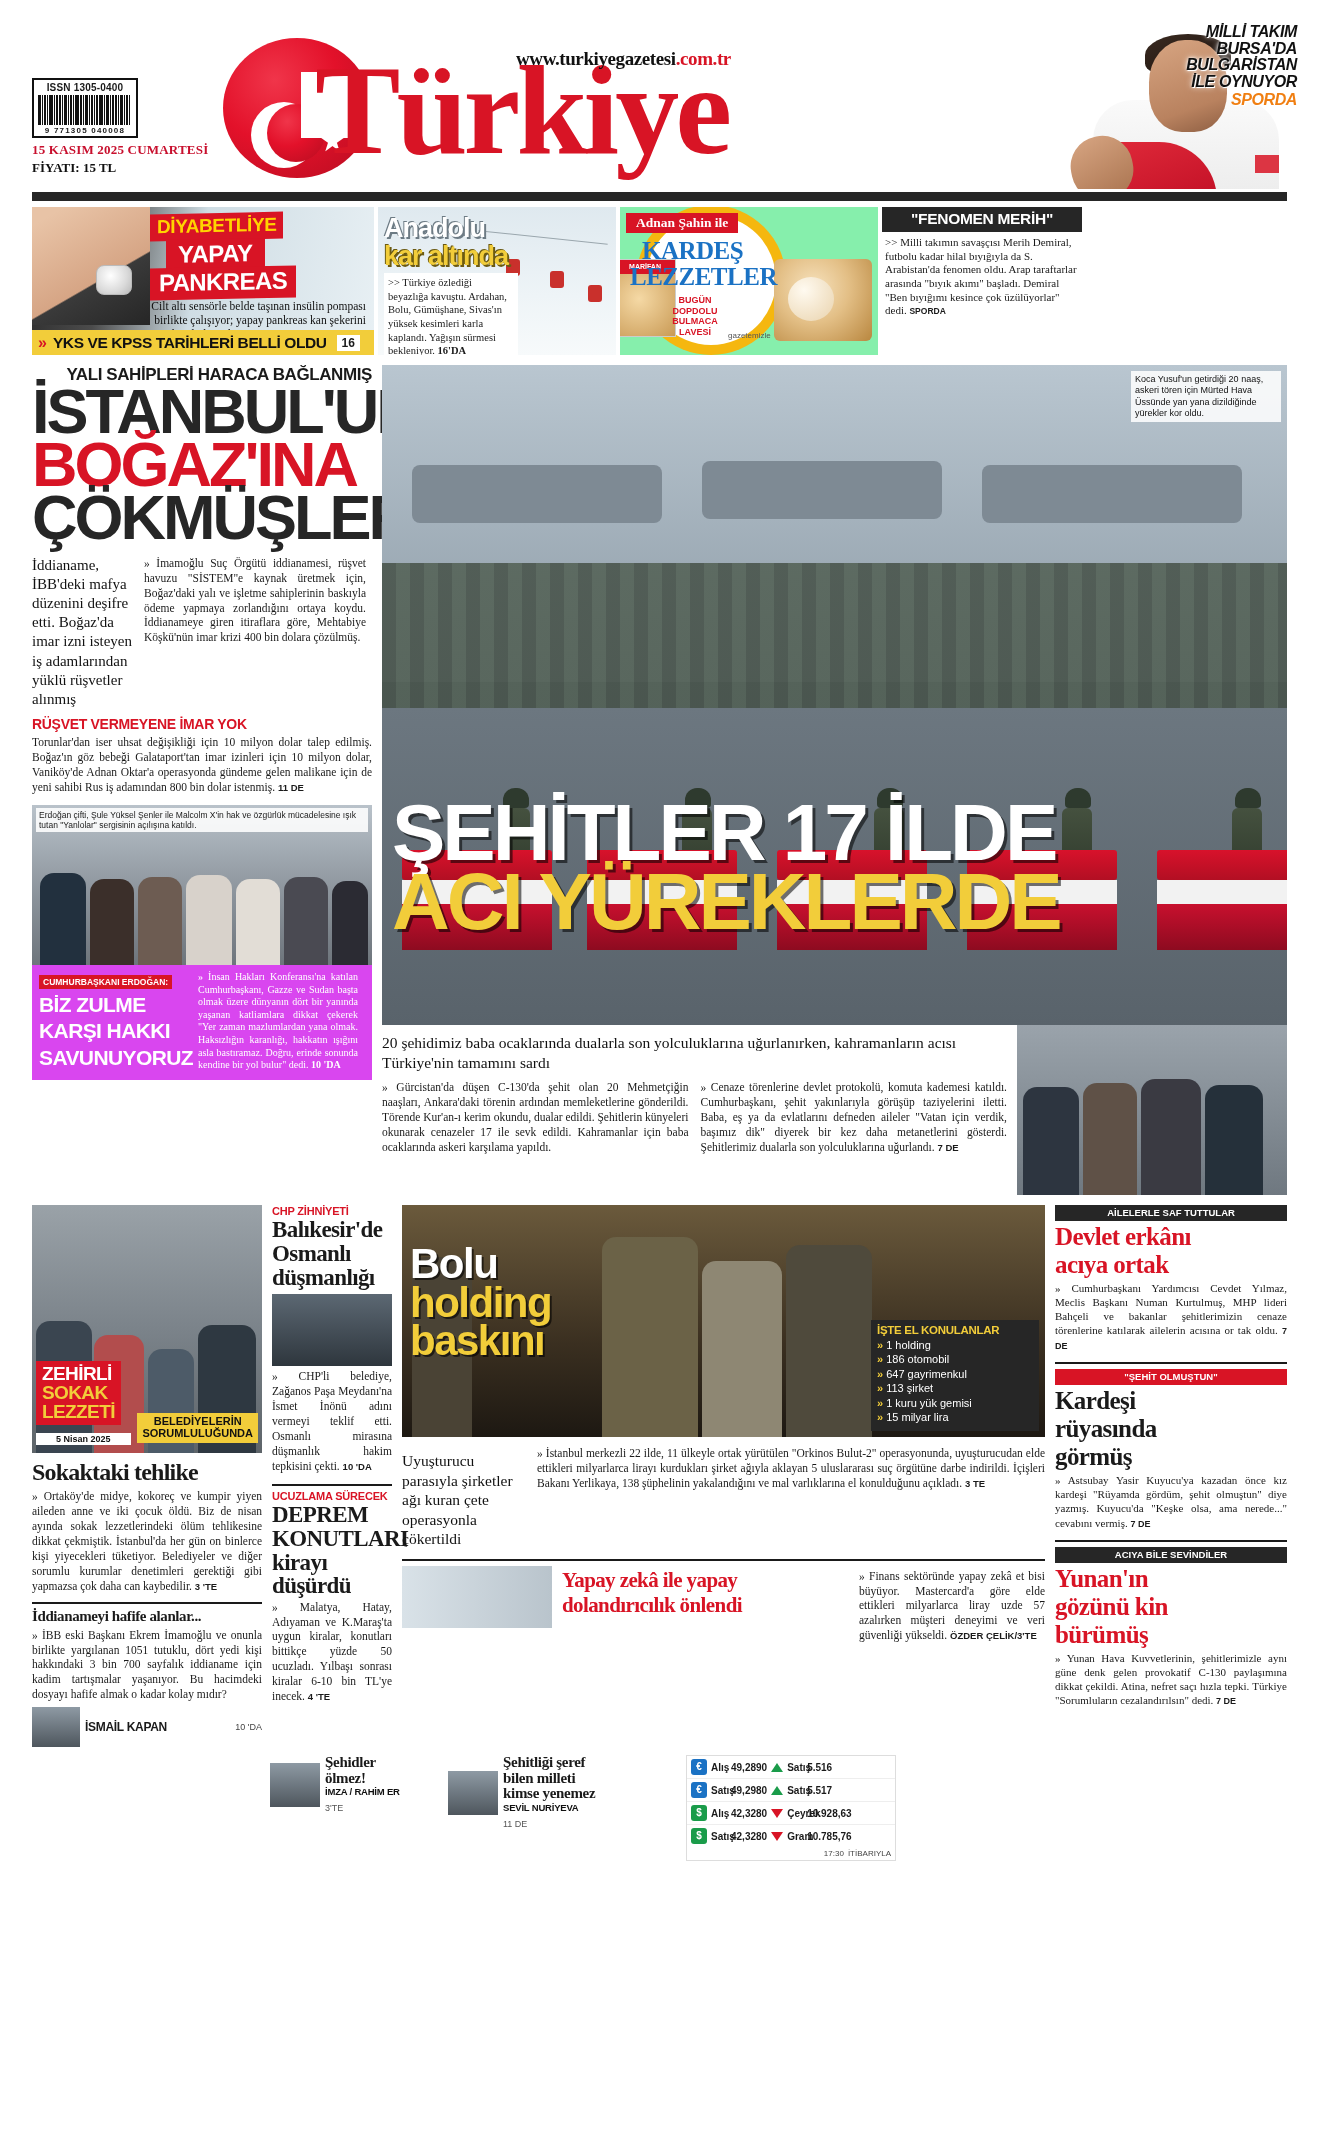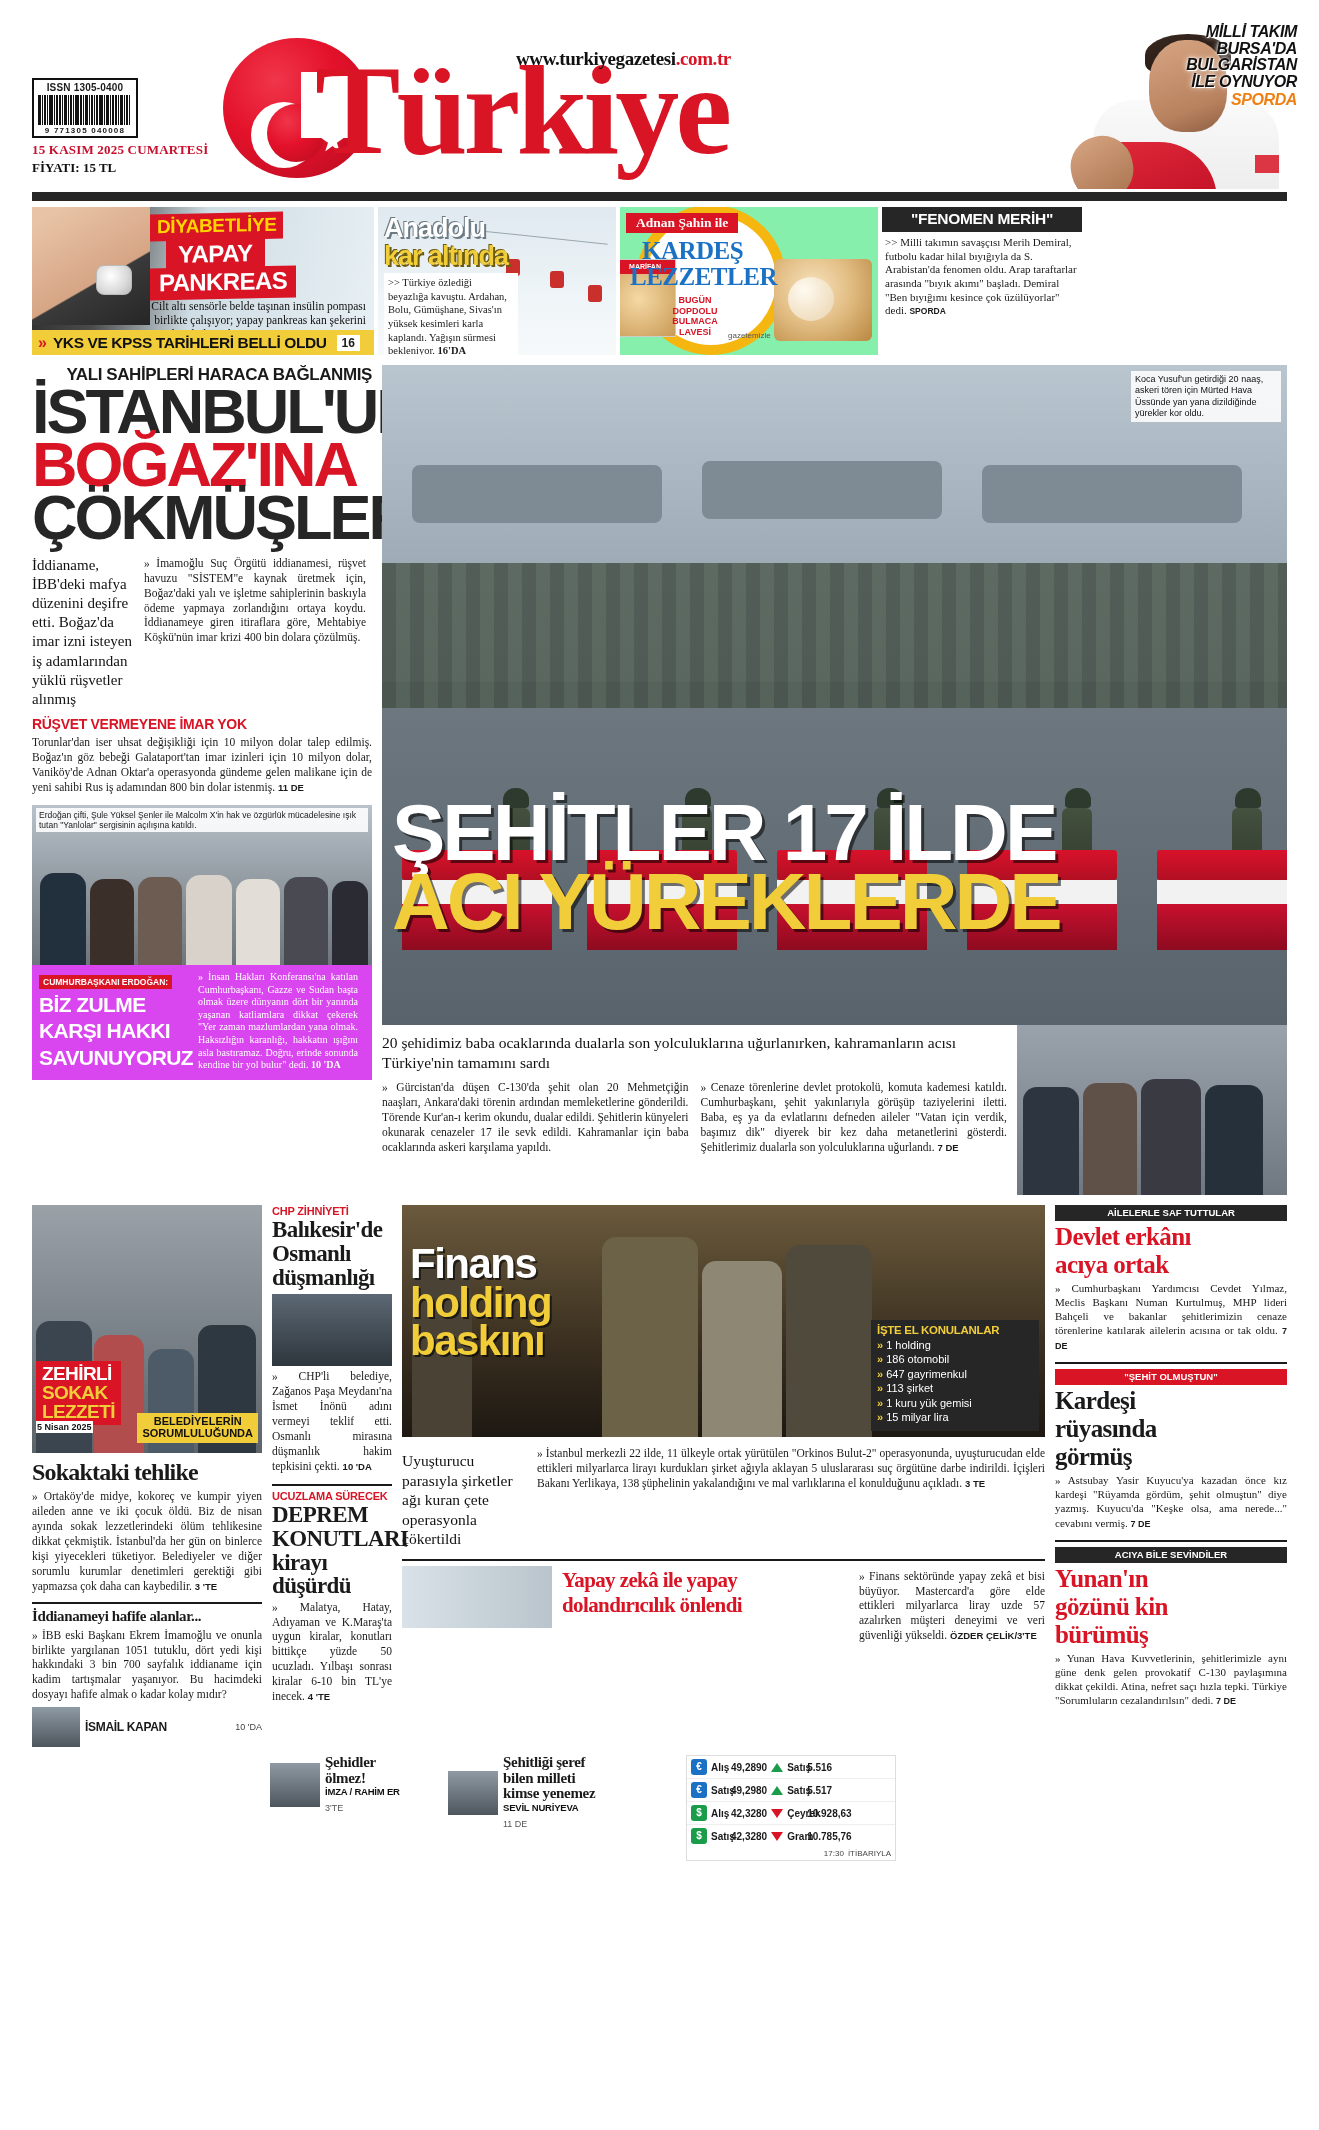--- a/index.html
+++ b/index.html
@@ -247,21 +247,21 @@
   .rail-title.dark { color:#1a1a1a;}
   .rail-body { font-family:"Liberation Serif", serif; font-size:11px; line-height:1.28; text-align:justify; margin-top:4px;}
   .rail-body b { font-family:"Liberation Sans", sans-serif; font-size:9px;}
   .street-photo { height:248px; position:relative; overflow:hidden;
     background: linear-gradient(180deg,#9aa2a8 0%, #7b838a 50%, #5d6469 100%); }
   .zehirli-badge { position:absolute; left:4px; bottom:28px; background:#d81425; color:#fff; font-weight:bold;
     font-size:19px; line-height:1.0; padding:3px 6px 4px; letter-spacing:-.6px;}
   .zehirli-badge em { color:#f2cd3a; font-style:normal; display:block;}
   .bel-badge { position:absolute; right:4px; bottom:10px; background:#f2cd3a; color:#111; font-weight:bold;
     font-size:11px; line-height:1.08; padding:3px 5px; text-align:center;}
-  .date-badge { position:absolute; left:4px; bottom:20px; font-size:9px; font-weight:bold; color:#111; background:#fff; padding:1px 1px;}
+  .date-badge { position:absolute; left:4px; bottom:8px; font-size:9px; font-weight:bold; color:#111; background:#fff; padding:1px 20px;}
 
   .bl-title { font-size:24px; font-weight:bold; letter-spacing:-.8px; margin-top:6px; font-family:"Liberation Serif", serif;}
   .iddianame-box { border-top:2px solid #1a1a1a; margin-top:8px; padding-top:4px;}
   .iddianame-title { font-family:"Liberation Serif", serif; font-size:15px; font-weight:bold; letter-spacing:-.4px;}
   .author-row { display:flex; align-items:center; gap:5px; margin-top:5px;}
   .author-pic { width:48px;height:40px; background: linear-gradient(180deg,#8e9aa4,#4e565d);}
   .author-name { font-size:12px; font-weight:bold; letter-spacing:-.3px;}
   .author-page { font-size:9px; color:#444; margin-left:auto;}
   .yapay-photo { height:52px; background: linear-gradient(90deg,#d9e2e8,#b9c4cc);}
   .yapay-title { font-size:21px; font-weight:bold; color:#d81425; line-height:1.02; letter-spacing:-.6px; margin-top:4px;
@@ -615,21 +615,21 @@
       </div>
     </div>
 
     <div class="zehir-col" style="flex:1">
       <div class="photo zehir-photo">
         <div class="fig" style="left:10px;width:60px;height:180px;background:#4a4335"></div>
         <div class="fig" style="left:200px;width:96px;height:200px;background:#6b6247"></div>
         <div class="fig" style="left:300px;width:80px;height:176px;background:#8e8773"></div>
         <div class="fig" style="left:384px;width:86px;height:192px;background:#4f4a3c"></div>
         <div class="zehir-head">
-          <div>Finans</div>
+          <div>Bolu</div>
           <div class="y">holding</div>
           <div class="y">baskını</div>
         </div>
         <div class="el-box">
           <h4>İŞTE EL KONULANLAR</h4>
           <ul>
             <li><span>»</span> <em style="font-style:normal">1 holding</em></li>
             <li><span>»</span> <em style="font-style:normal">186 otomobil</em></li>
             <li><span>»</span> <em style="font-style:normal">647 gayrimenkul</em></li>
             <li><span>»</span> <em style="font-style:normal">113 şirket</em></li>

